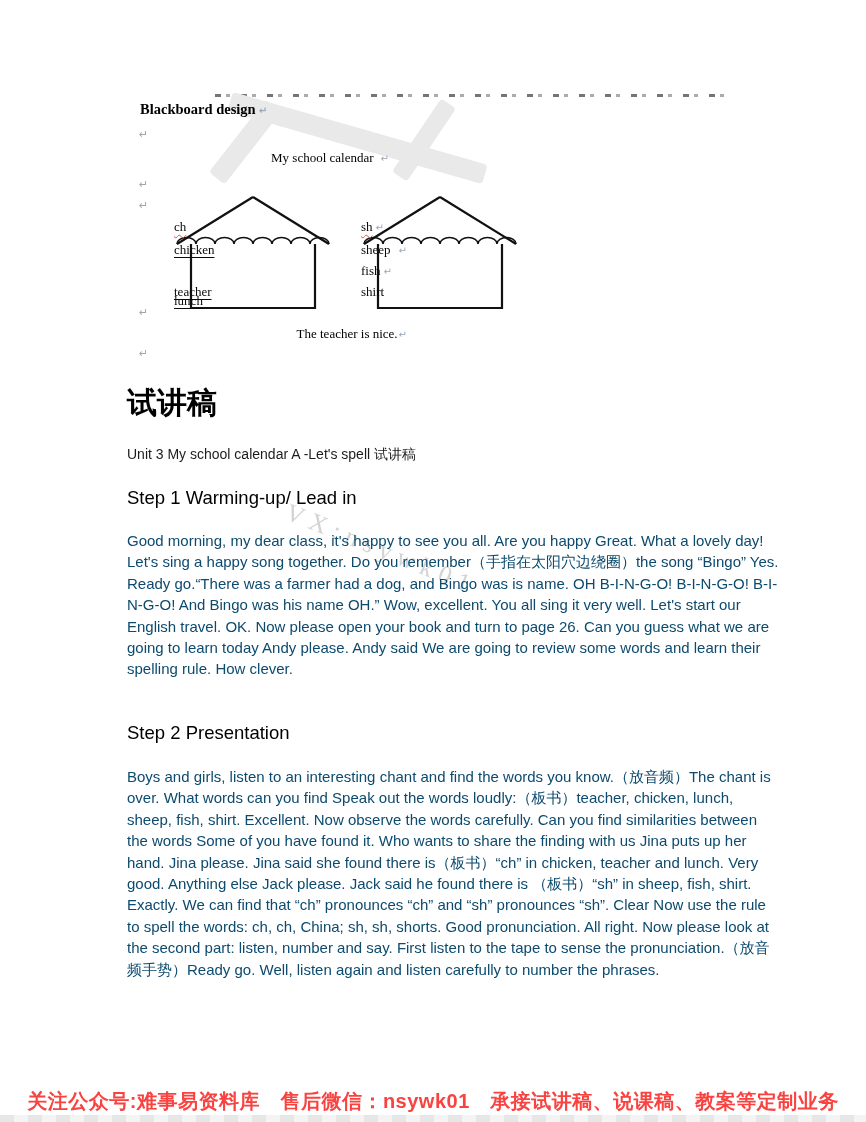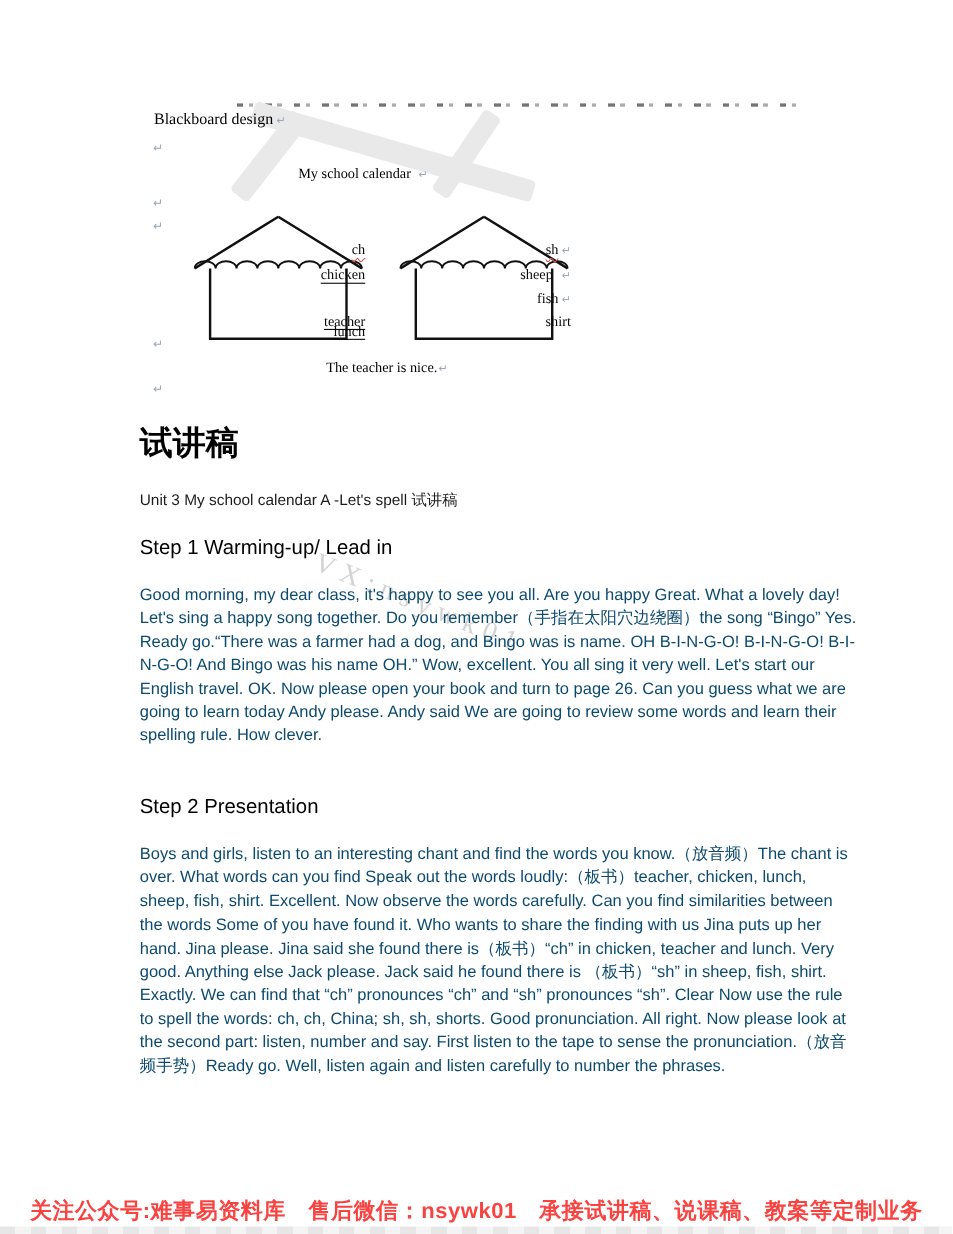--- a/index.html
+++ b/index.html
@@ -5,31 +5,31 @@
   html,body{margin:0;padding:0;background:#ffffff;}
   .page{position:relative;width:866px;height:1122px;background:#fff;overflow:hidden;
         font-family:"Liberation Sans",sans-serif;color:#1c1c1c;}
   .abs{position:absolute;}
 
   
   .top-dashes{left:215px;top:94px;width:516px;height:3px;
     background:repeating-linear-gradient(90deg,rgba(70,70,70,.75) 0 6px,transparent 6px 11px,
       rgba(70,70,70,.45) 11px 15px,transparent 15px 26px);}
   .wm-bar{background:#e9e9e9;border-radius:4px;z-index:1;}
-  .bb-heading{left:140px;top:101px;font-family:"Liberation Serif",serif;font-weight:normal;
+  .bb-heading{left:140px;top:101px;font-family:"Liberation Serif",serif;font-weight:bold;
     font-size:14.5px;color:#000;z-index:2;}
   .pilcrow{color:#9aa7b5;font-size:11px;font-family:"DejaVu Sans",sans-serif;z-index:2;}
   .pilcrow-inline{color:#9aa7b5;font-size:10px;font-family:"DejaVu Sans",sans-serif;margin-left:3px;}
   .bb-title{left:240px;top:150px;width:180px;text-align:center;
     font-family:"Liberation Serif",serif;font-size:13px;color:#000;z-index:2;}
   .bb-caption{left:227px;top:326px;width:180px;text-align:right;
     font-family:"Liberation Serif",serif;font-size:13px;color:#000;z-index:2;}
   .house{width:158px;height:118px;z-index:2;}
   .house svg{position:absolute;left:0;top:0;}
-  .house-word{position:absolute;left:0;right:0;text-align:right;
+  .house-word{position:absolute;left:0;right:0;text-align:left;
     font-family:"Liberation Serif",serif;font-size:13px;color:#0a0a0a;}
   .u-red{text-decoration-line:underline;text-decoration-style:wavy;
     text-decoration-color:#d9534f;text-decoration-thickness:1px;text-underline-offset:3px;}
   .u-green{text-decoration-line:underline;text-decoration-style:wavy;
     text-decoration-color:#4aa34a;text-decoration-thickness:1px;text-underline-offset:3px;text-decoration:underline;}
 
   
   .main-heading{left:127px;top:383px;font-size:30px;font-weight:bold;color:#000;z-index:2;}
   .subtitle{left:127px;top:446px;font-size:14px;color:#1c1c1c;z-index:2;}
   .step-heading{font-size:18.5px;font-weight:normal;color:#000;z-index:2;}

